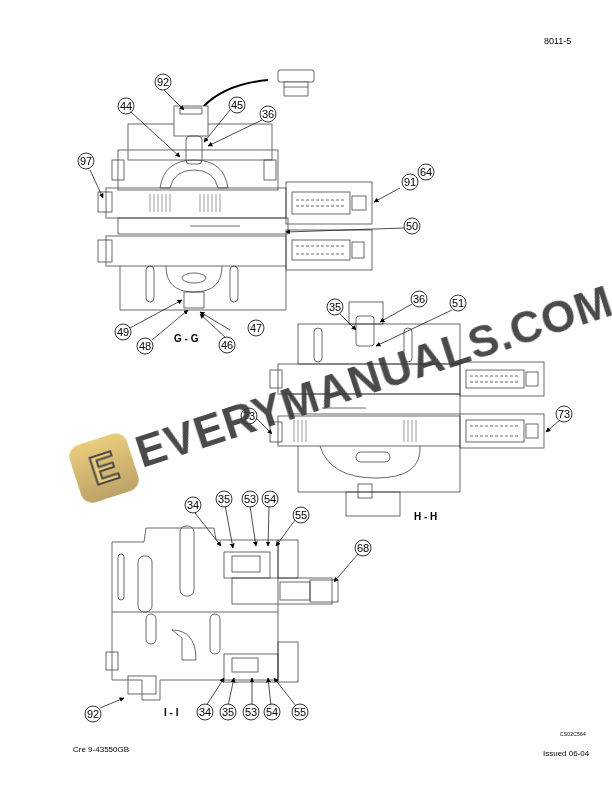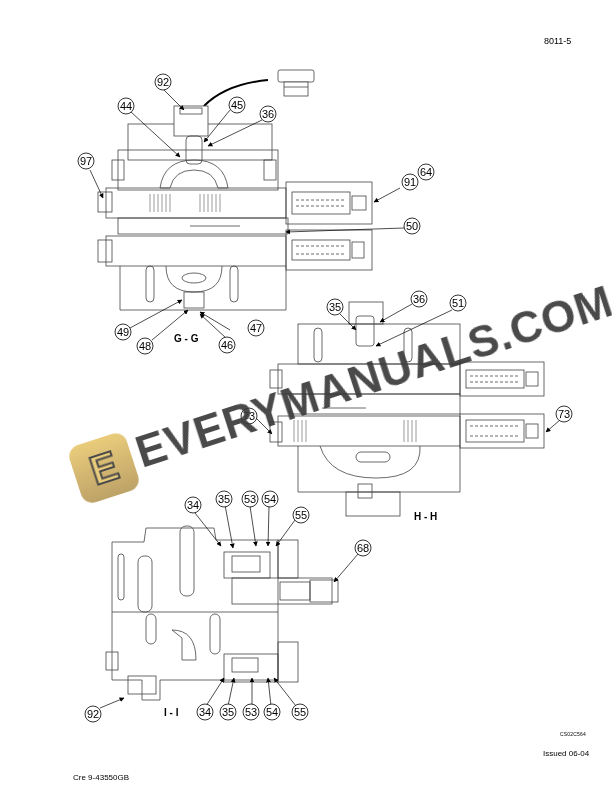--- a/index.html
+++ b/index.html
@@ -1,19 +1,19 @@
 <!DOCTYPE html>
 <html><head>
 <meta charset="utf-8">
 <style>
   html,body{margin:0;padding:0;background:#fff;}
   body{width:612px;height:792px;position:relative;overflow:hidden;font-family:"Liberation Sans",sans-serif;color:#000;}
   .abs{position:absolute;}
   .page-num{top:36px;left:544px;font-size:9px;}
-  .footer-left{top:773px;left:73px;font-size:8px;}
+  .footer-left{top:745px;left:73px;font-size:8px;}
   .footer-right{top:749px;left:543px;font-size:8px;}
   .fig-code{top:731px;left:560px;font-size:5px;letter-spacing:0.2px;}
   svg.drawing{position:absolute;left:0;top:0;width:612px;height:792px;}
   .callout-text{font-family:"Liberation Sans",sans-serif;font-size:11px;}
   .section-label{font-family:"Liberation Sans",sans-serif;font-size:10px;font-weight:bold;}
   .wm-text{font-family:"Liberation Sans",sans-serif;font-weight:bold;font-size:44px;fill:#3a3a3a;letter-spacing:1px;}
 </style>
 </head>
 <body>
 

